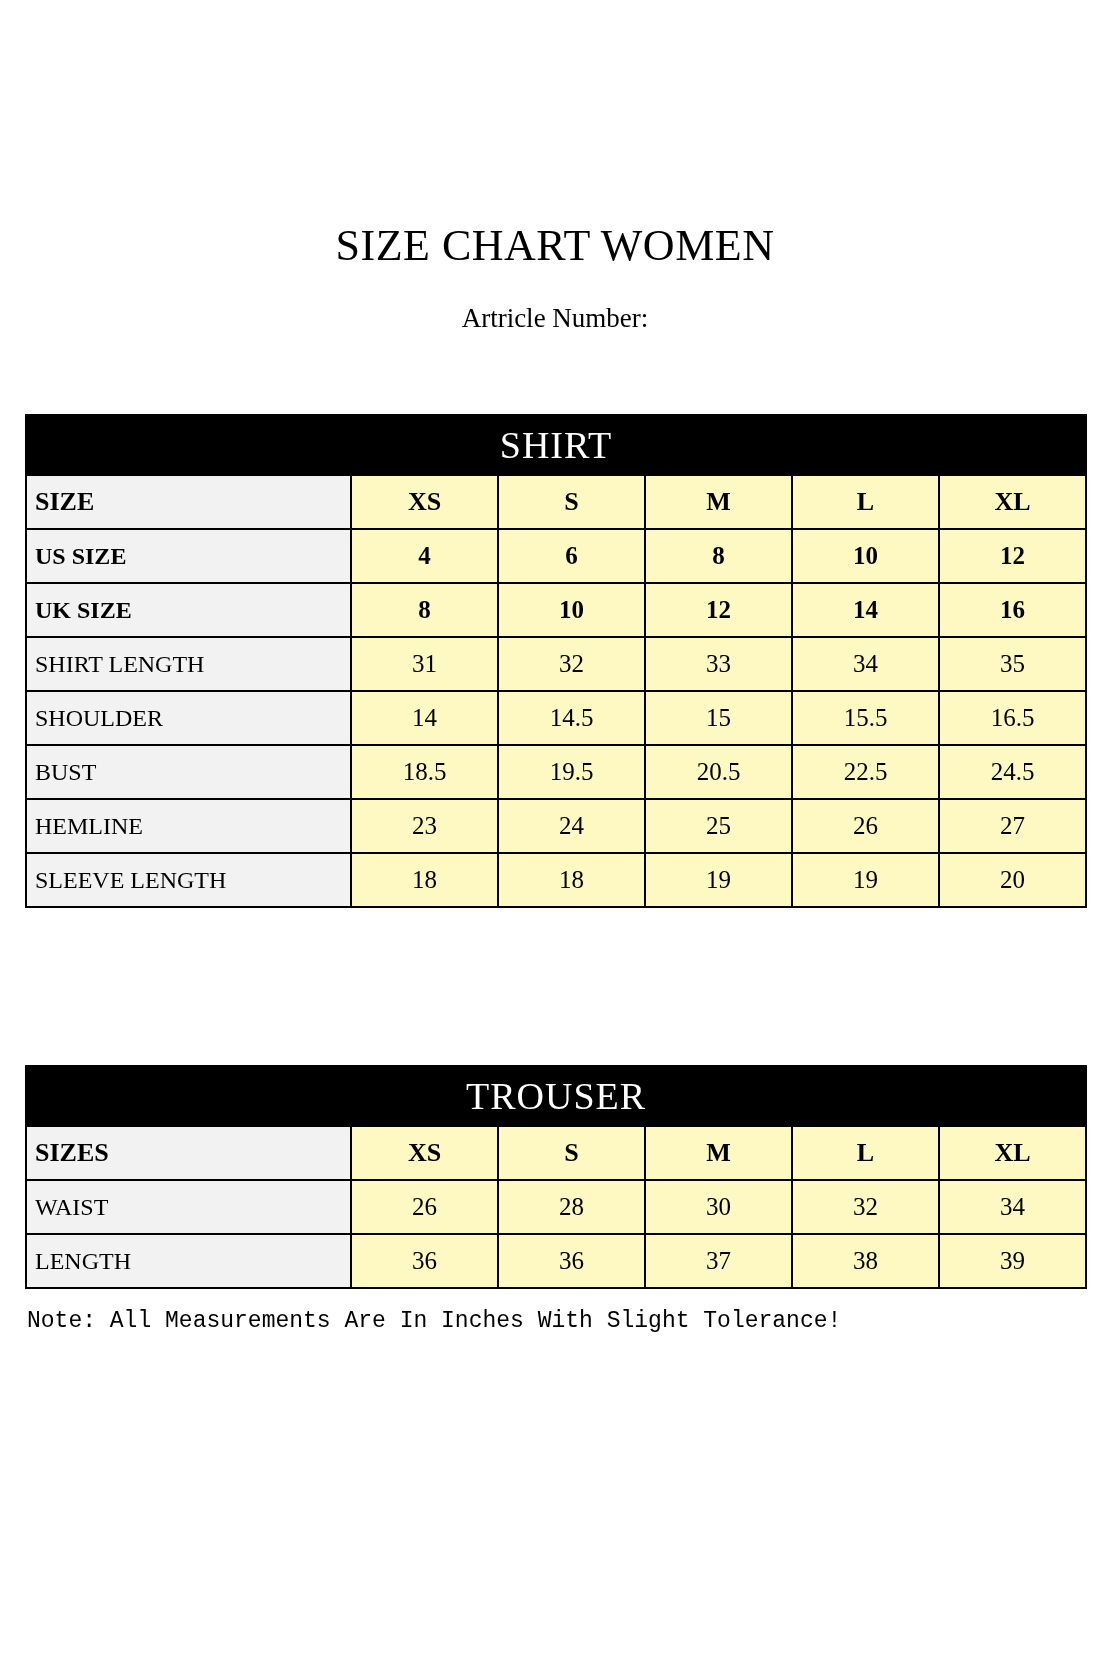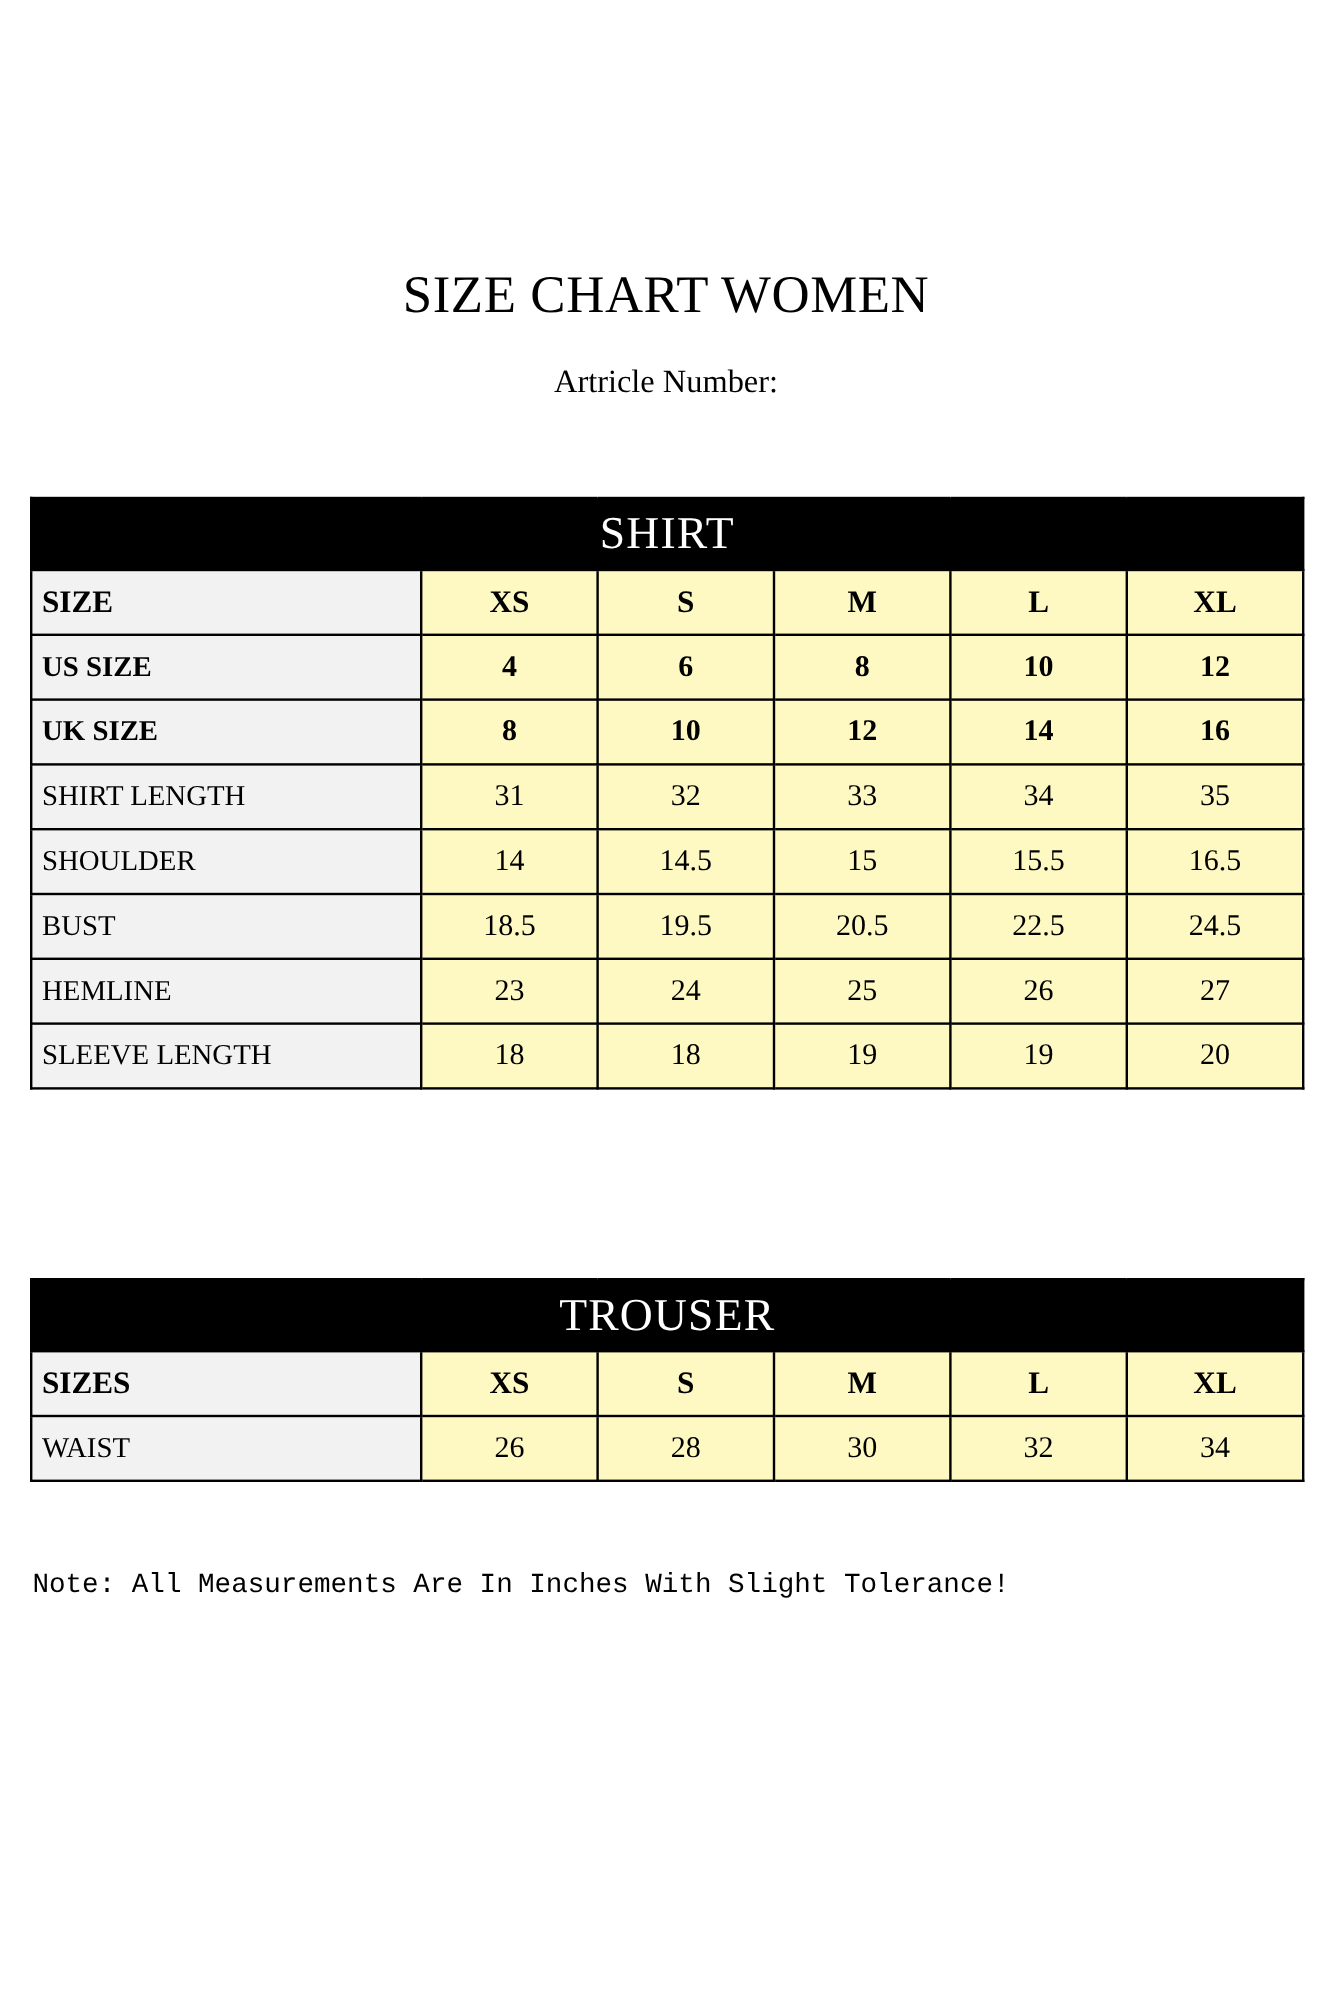--- a/index.html
+++ b/index.html
@@ -218,19 +218,27 @@
           <td class="cell">XL</td>
         </tr>
         <tr>
           <td class="row-label">WAIST</td>
           <td class="cell">26</td>
           <td class="cell">28</td>
           <td class="cell">30</td>
           <td class="cell">32</td>
           <td class="cell">34</td>
         </tr>
+        <tr>
+          <td class="row-label">LENGTH</td>
+          <td class="cell">36</td>
+          <td class="cell">36</td>
+          <td class="cell">37</td>
+          <td class="cell">38</td>
+          <td class="cell">39</td>
+        </tr>
       </tbody>
     </table>
   </div>
 
   <div class="note">Note: All Measurements Are In Inches With Slight Tolerance!</div>
 
 </div>
 
 </body></html>

